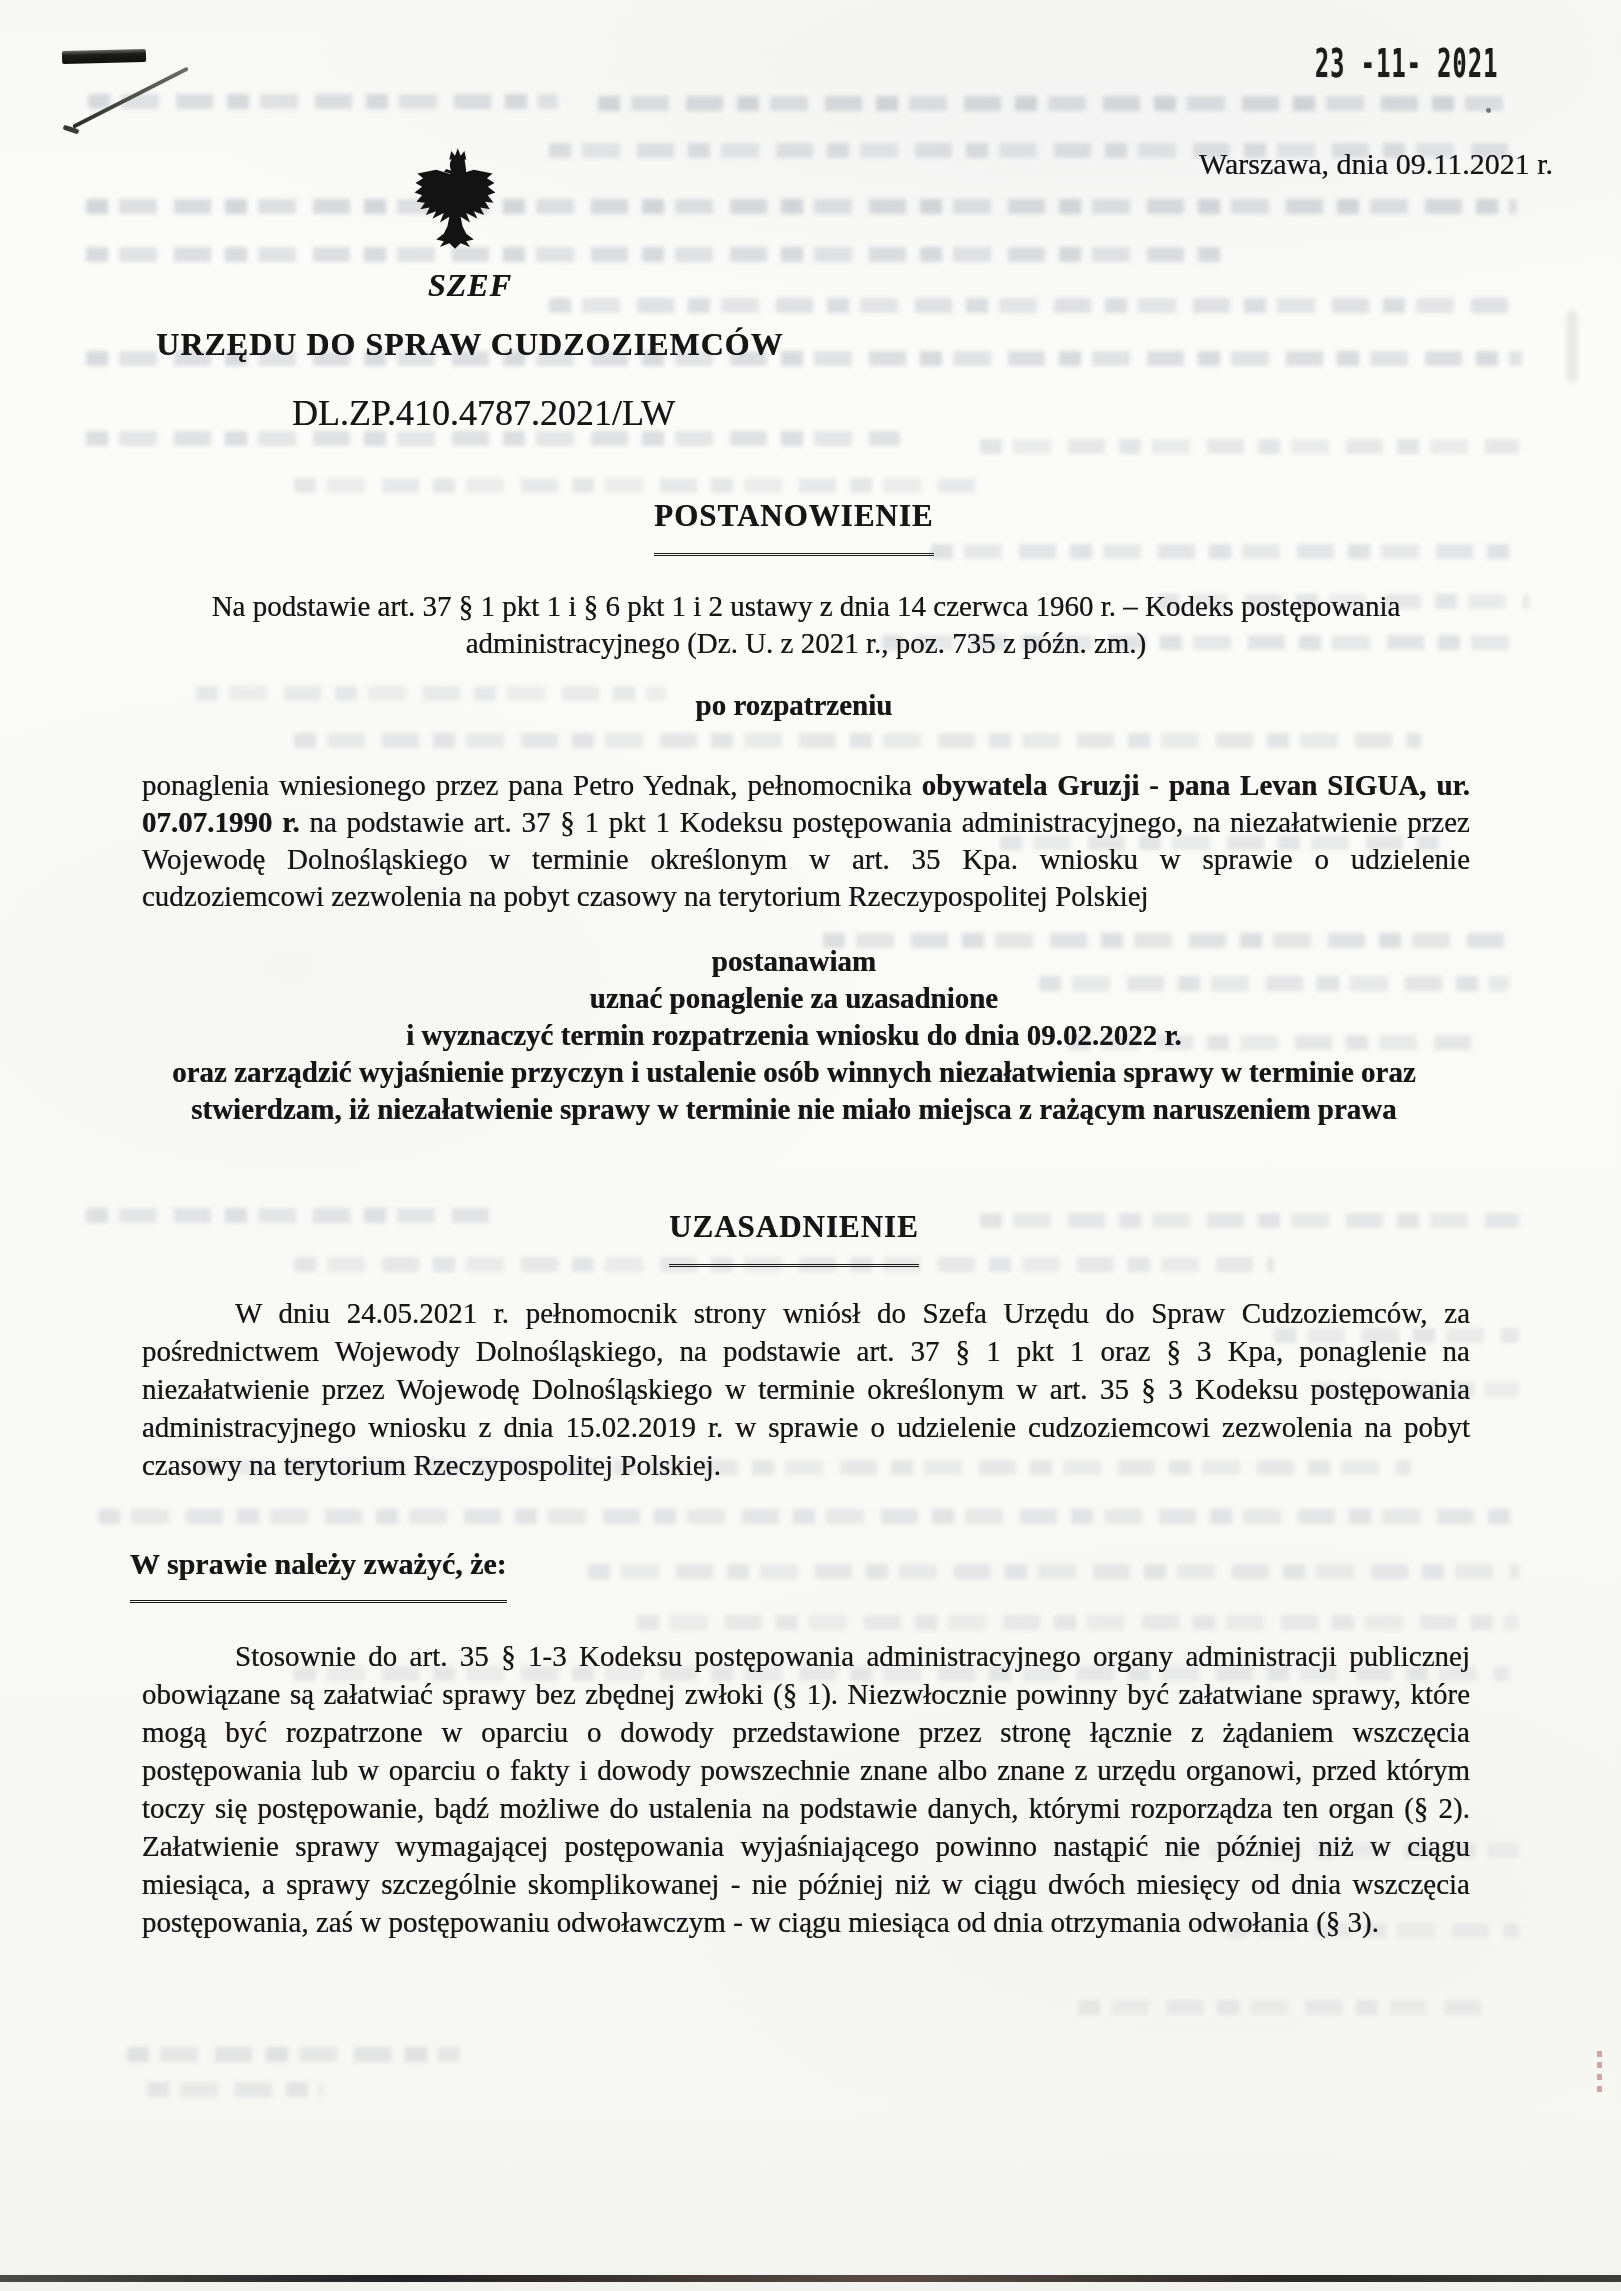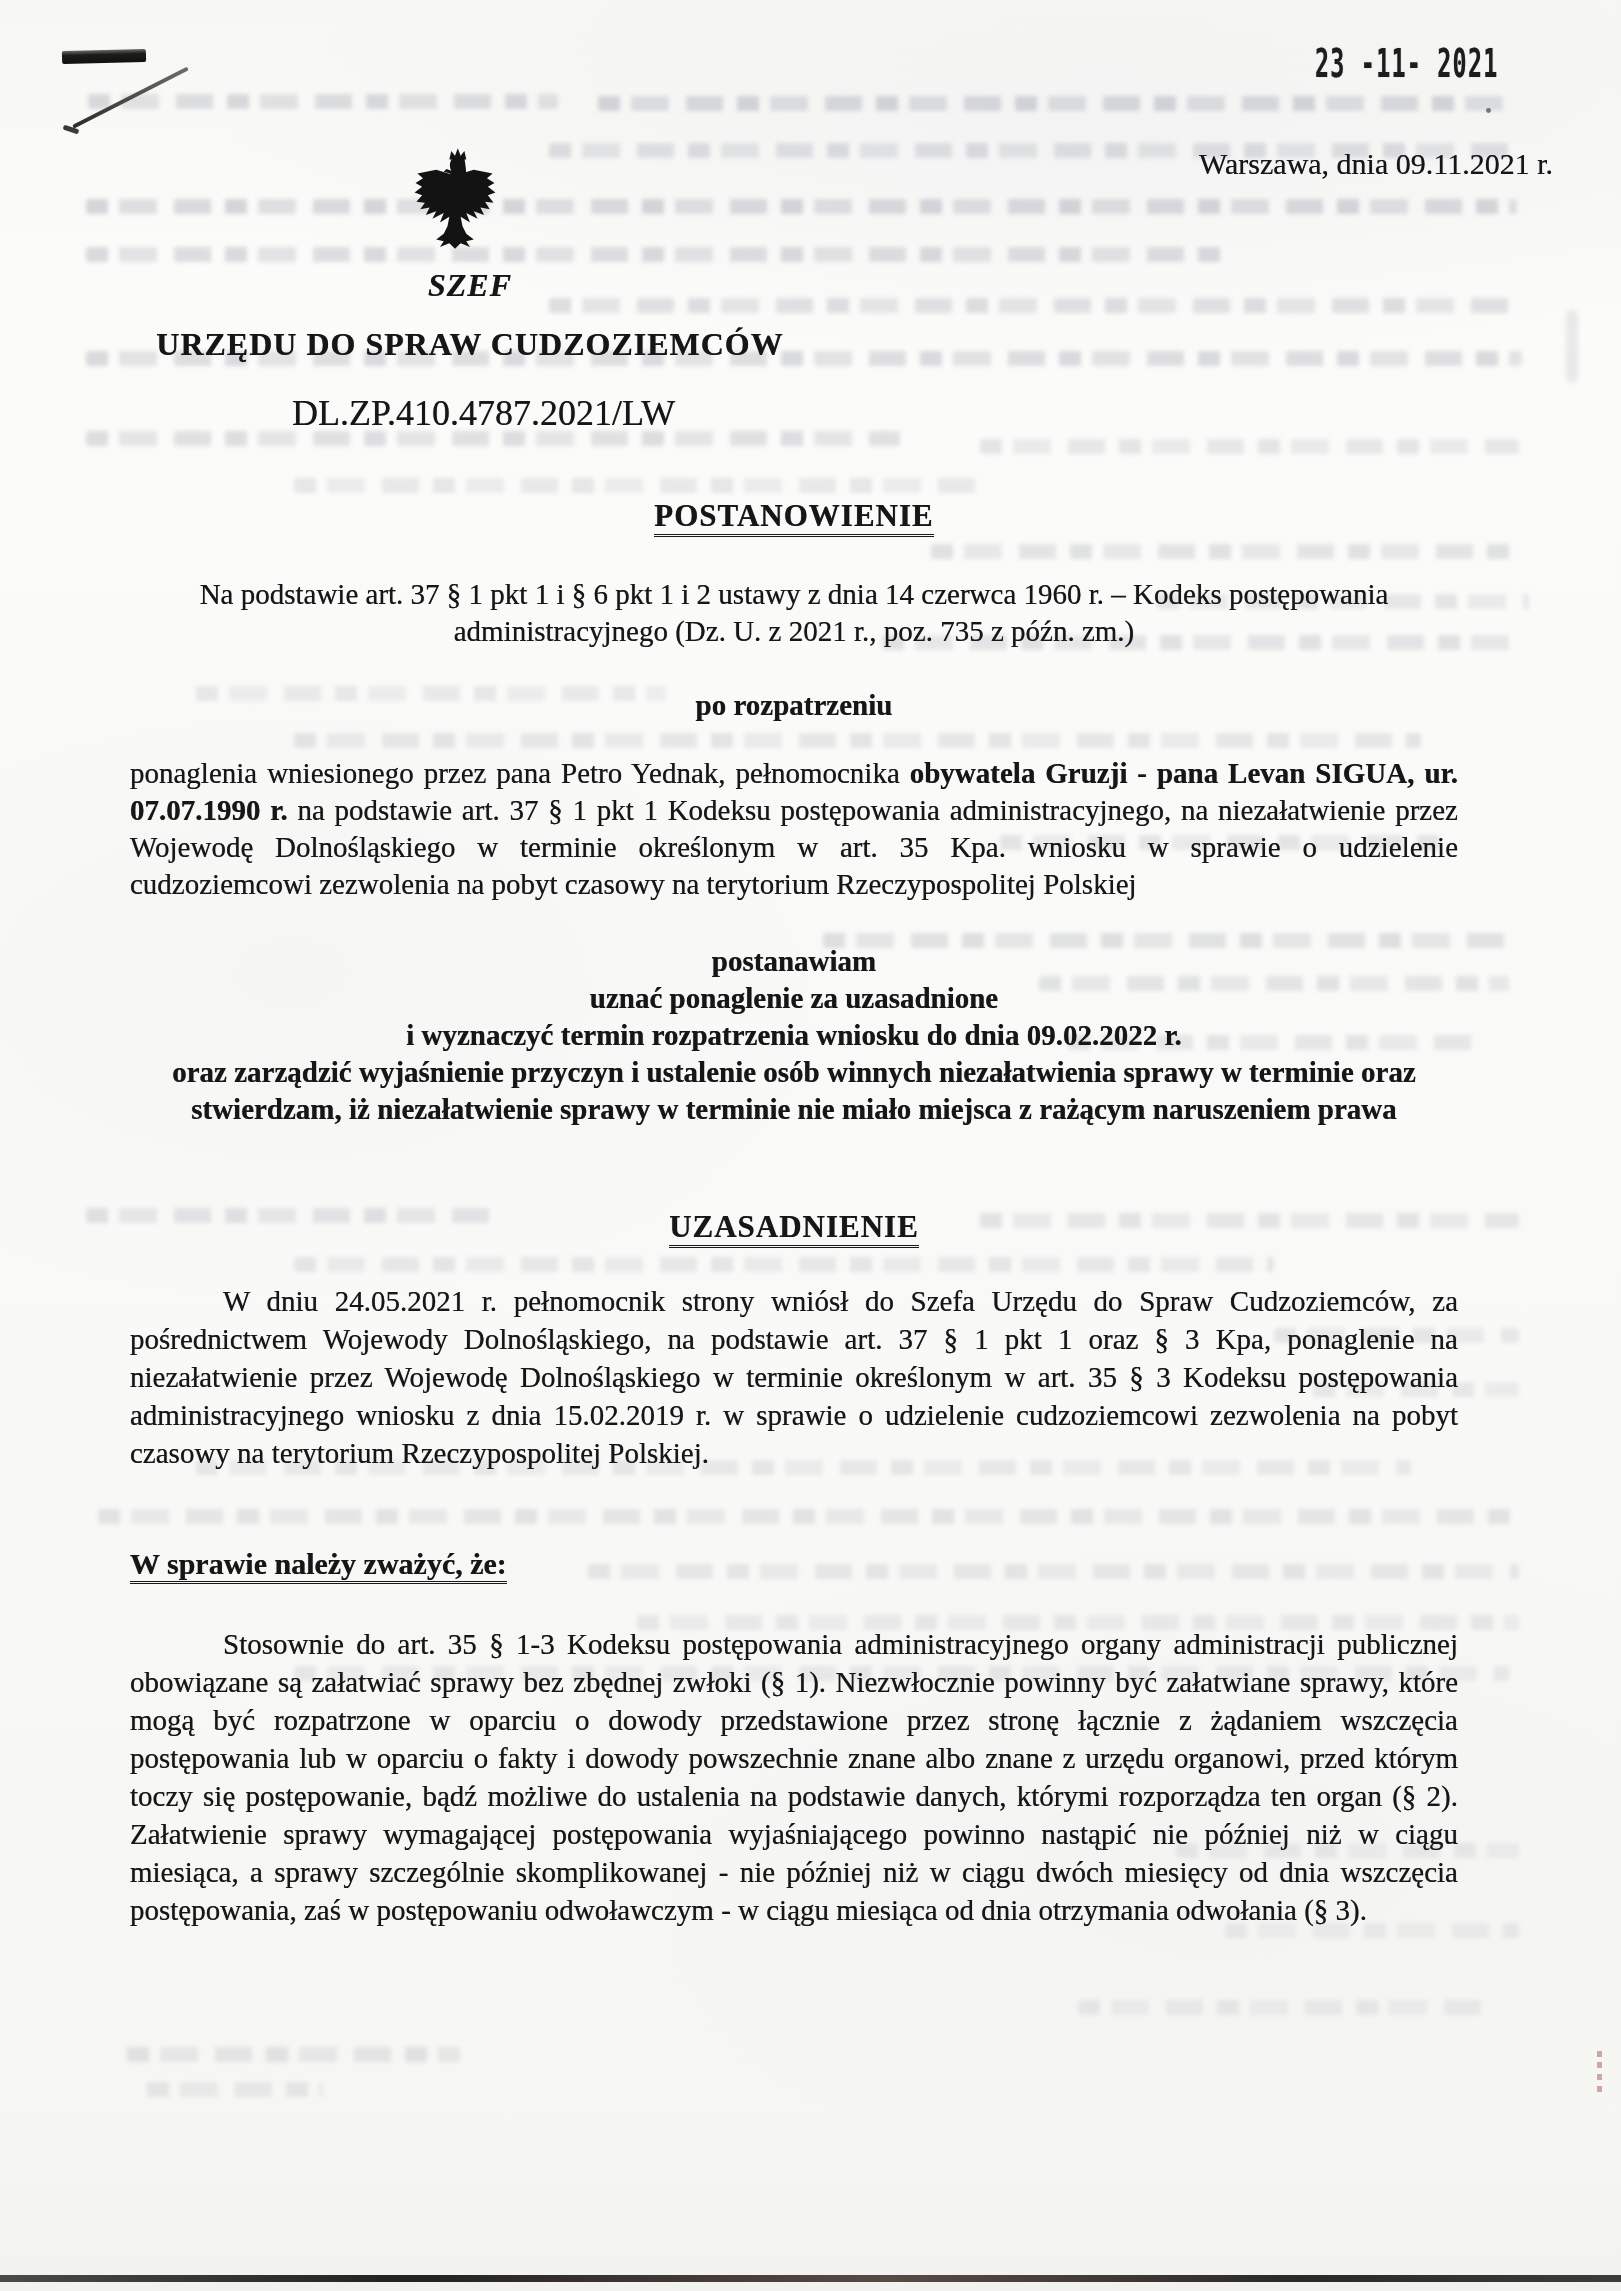--- a/index.html
+++ b/index.html
@@ -15,23 +15,23 @@
       radial-gradient(882px 490px at 18% 42%, rgba(188,193,205,.07), transparent 70%),
       radial-gradient(1078px 490px at 75% 80%, rgba(188,193,205,.06), transparent 70%),
       linear-gradient(180deg,#f7f7f5 0%,#fbfbf9 12%,#f9f9f7 55%,#f6f6f3 92%,#f2f2ef 100%);
   }
   .abs{position:absolute;}
   .txt{text-shadow:0 0 0.6px rgba(25,25,30,.65), 0.7px 0 0 rgba(40,60,120,.10), -0.7px 0 0 rgba(140,40,40,.10);}
   .serif30{font-size:29px;line-height:37px;}
   .just{text-align:justify;}
   .ctr{text-align:center;}
   .b{font-weight:bold;}
-  .u-dbl{border-bottom:3.9px double #1a1a1a;padding-bottom:1px;}
+  .u-dbl{border-bottom:3.9px double #1a1a1a;padding-bottom:20px;}
   .indent{text-indent:93px;}
-  p{margin:0;}
+  p{margin:12px;}
 
   
   .stamp{
     left:1315px;top:41px;
     font-family:"DejaVu Sans Mono", monospace;
     font-weight:bold;font-size:39px;letter-spacing:2px;
     color:#1d1d1d;
     transform:scaleX(.60);transform-origin:left top;
     text-shadow:0 0 1px rgba(0,0,0,.55);
     white-space:nowrap;

